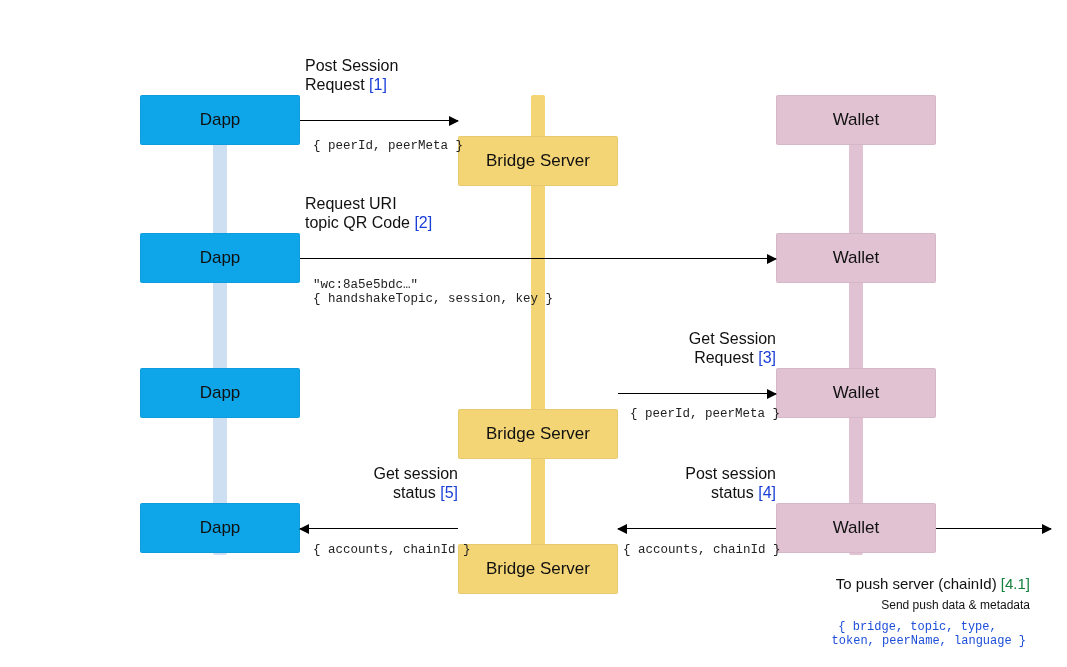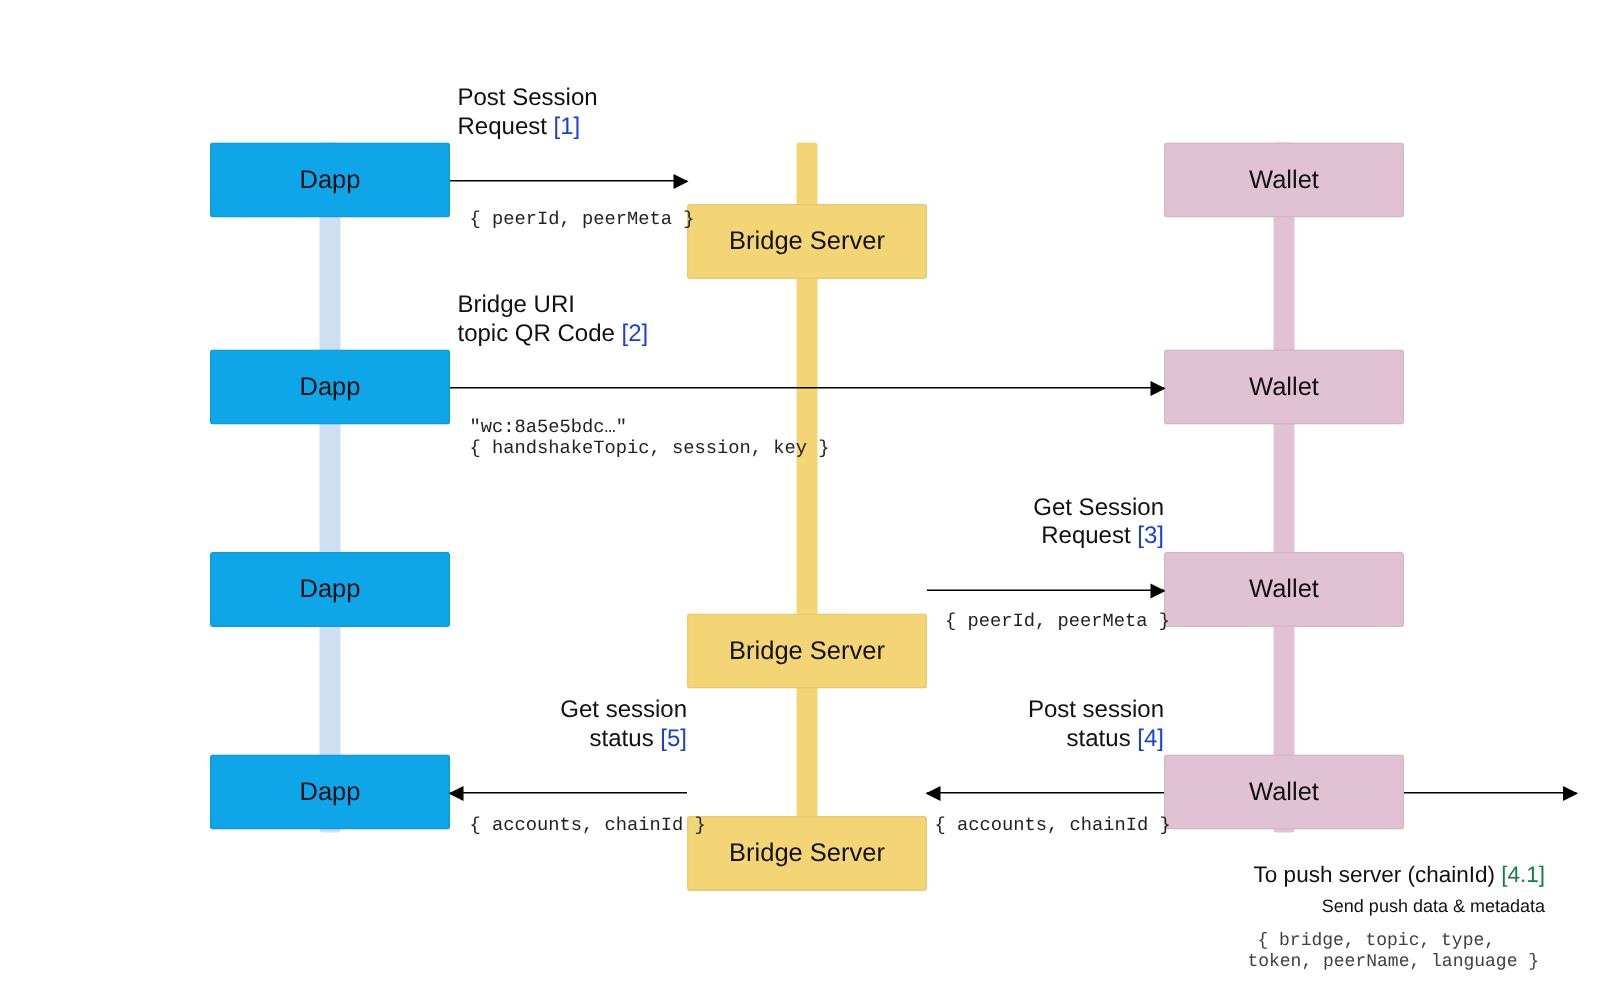--- a/index.html
+++ b/index.html
@@ -77,21 +77,21 @@
     color: #111;
     line-height: 1.3;
   }
   .opt-title .num { color: #15803d; }
   .opt-sub { font-size: 12px; }
   .opt-payload {
     position: absolute;
     font-family: "Courier New", Courier, monospace;
     font-size: 12px;
     text-align: center;
-    color: #404040;
+    color: #1d4ed8;
     white-space: pre;
   }
 </style>
 </head>
 <body>
 
 <div class="diagram">
 
   <div class="lifeline ll-dapp"></div>
   <div class="lifeline ll-bridge"></div>
@@ -121,21 +121,21 @@
       <span>Dapp</span>
     </div>
   <div class="box wallet" style="left:776px; top:233px;">
       <span>Wallet</span>
     </div>
 
   <div class="arrow" style="left:300px; top:258px; width:476px;">
       <div class="head-r"></div>
     </div>
   <div class="label" style="left:305px; top:194px;">
-    <span>Bridge URI</span><br>
+    <span>Request URI</span><br>
     <span>topic QR Code</span>
     <span class="num">[2]</span>
   </div>
   <div class="payload" style="left:313px; top:278px;"><span>"wc:8a5e5bdc…"</span><br><span>{ handshakeTopic, session, key }</span></div>
 
   <div class="box dapp" style="left:140px; top:368px;">
       <span>Dapp</span>
     </div>
   <div class="box bridge" style="left:458px; top:368px;">
       <span>Bridge Server</span>

